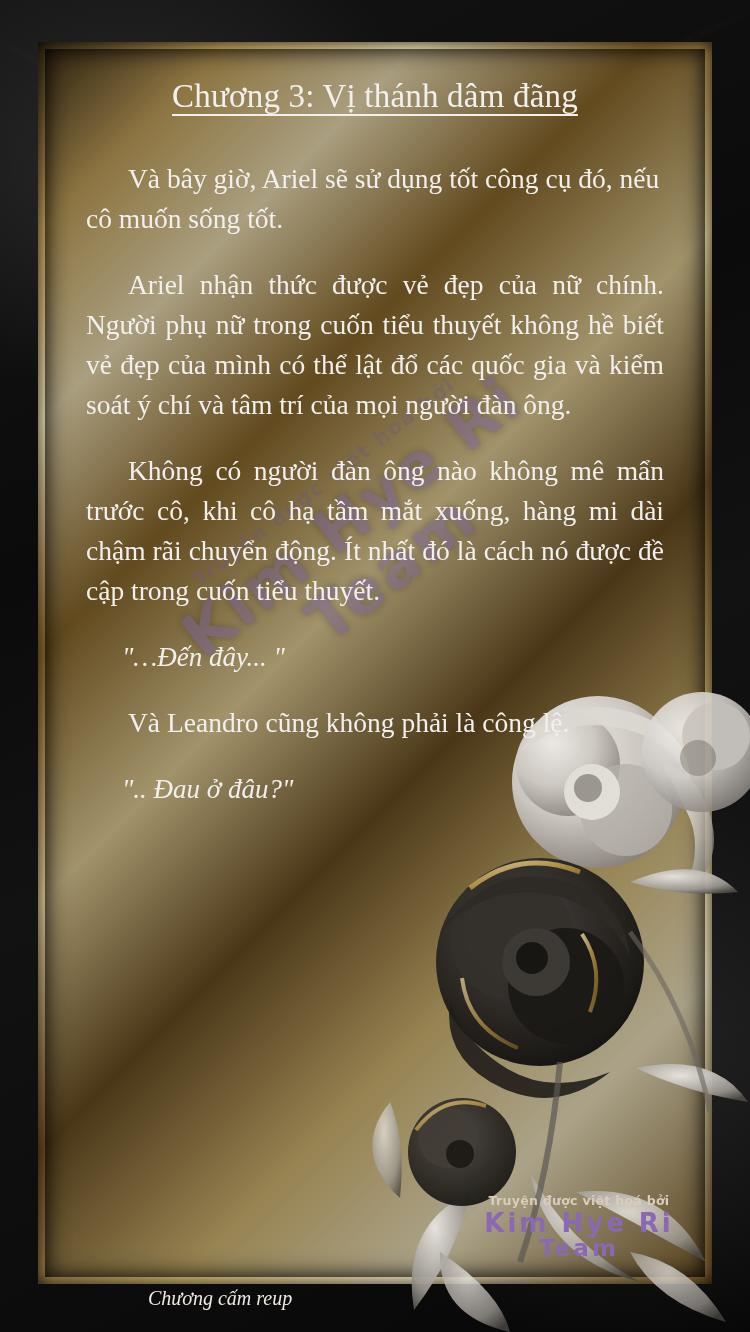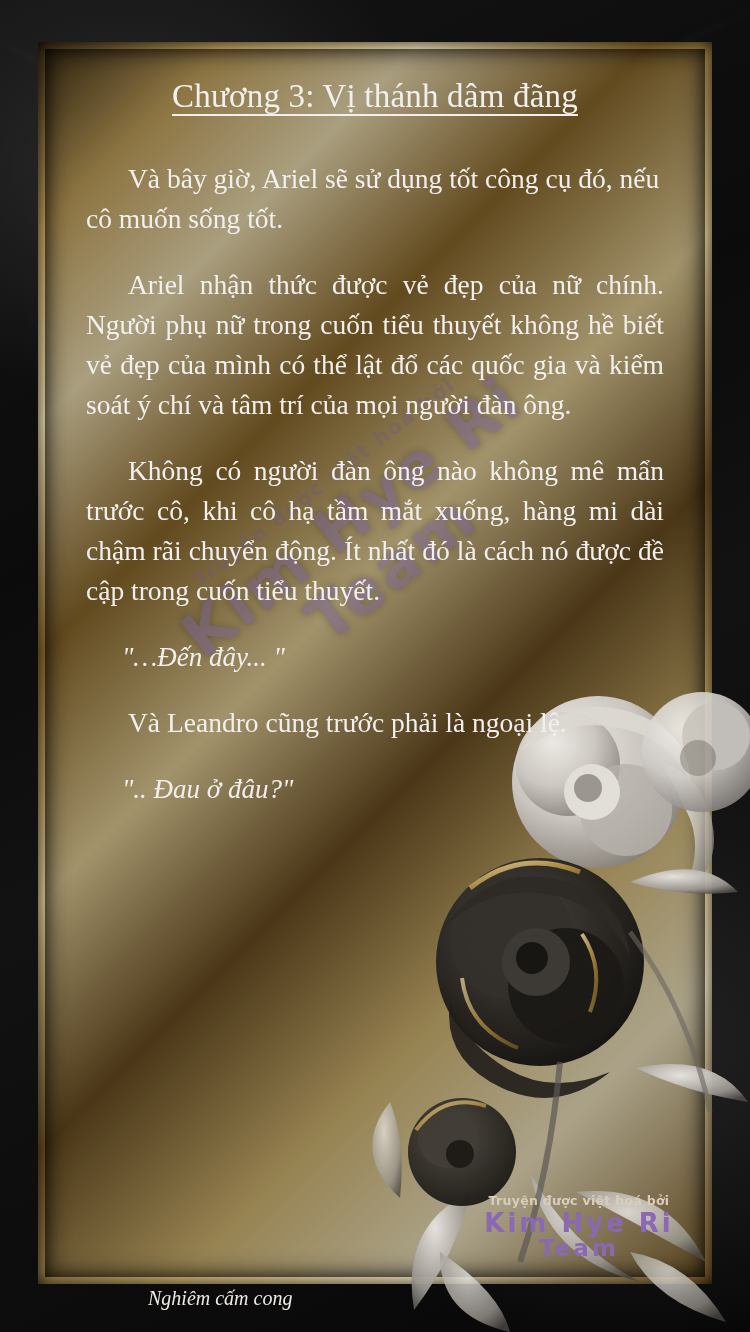--- a/index.html
+++ b/index.html
@@ -268,26 +268,26 @@
 
   <div id="content">
     <h1 id="chapter-title">Chương 3: Vị thánh dâm đãng</h1>
 
     <p class="para left">Và bây giờ, Ariel sẽ sử dụng tốt công cụ đó, nếu cô muốn sống tốt.</p>
     <p class="para">Ariel nhận thức được vẻ đẹp của nữ chính. Người phụ nữ trong cuốn tiểu thuyết không hề biết vẻ đẹp của mình có thể lật đổ các quốc gia và kiểm soát ý chí và tâm trí của mọi người đàn ông.</p>
     <p class="para">Không có người đàn ông nào không mê mẩn trước cô, khi cô hạ tầm mắt xuống, hàng mi dài chậm rãi chuyển động. Ít nhất đó là cách nó được đề cập trong cuốn tiểu thuyết.</p>
 
     <p class="dialog">"…Đến đây... "</p>
 
-    <p class="para left">Và Leandro cũng trước phải là ngoại lệ.</p>
+    <p class="para left">Và Leandro cũng không phải là công lệ.</p>
 
     <p class="dialog">".. Đau ở đâu?"</p>
   </div>
 
   <div id="signature">
     <div class="sig-top">Truyện được việt hoá bởi</div>
     <div class="sig-name">Kim  Hye  Ri</div>
     <div class="sig-team">Team</div>
   </div>
 
-  <div id="footer-note">Nghiêm cấm cong</div>
+  <div id="footer-note">Chương cấm reup</div>
 
 </div>
 
 </body></html>

